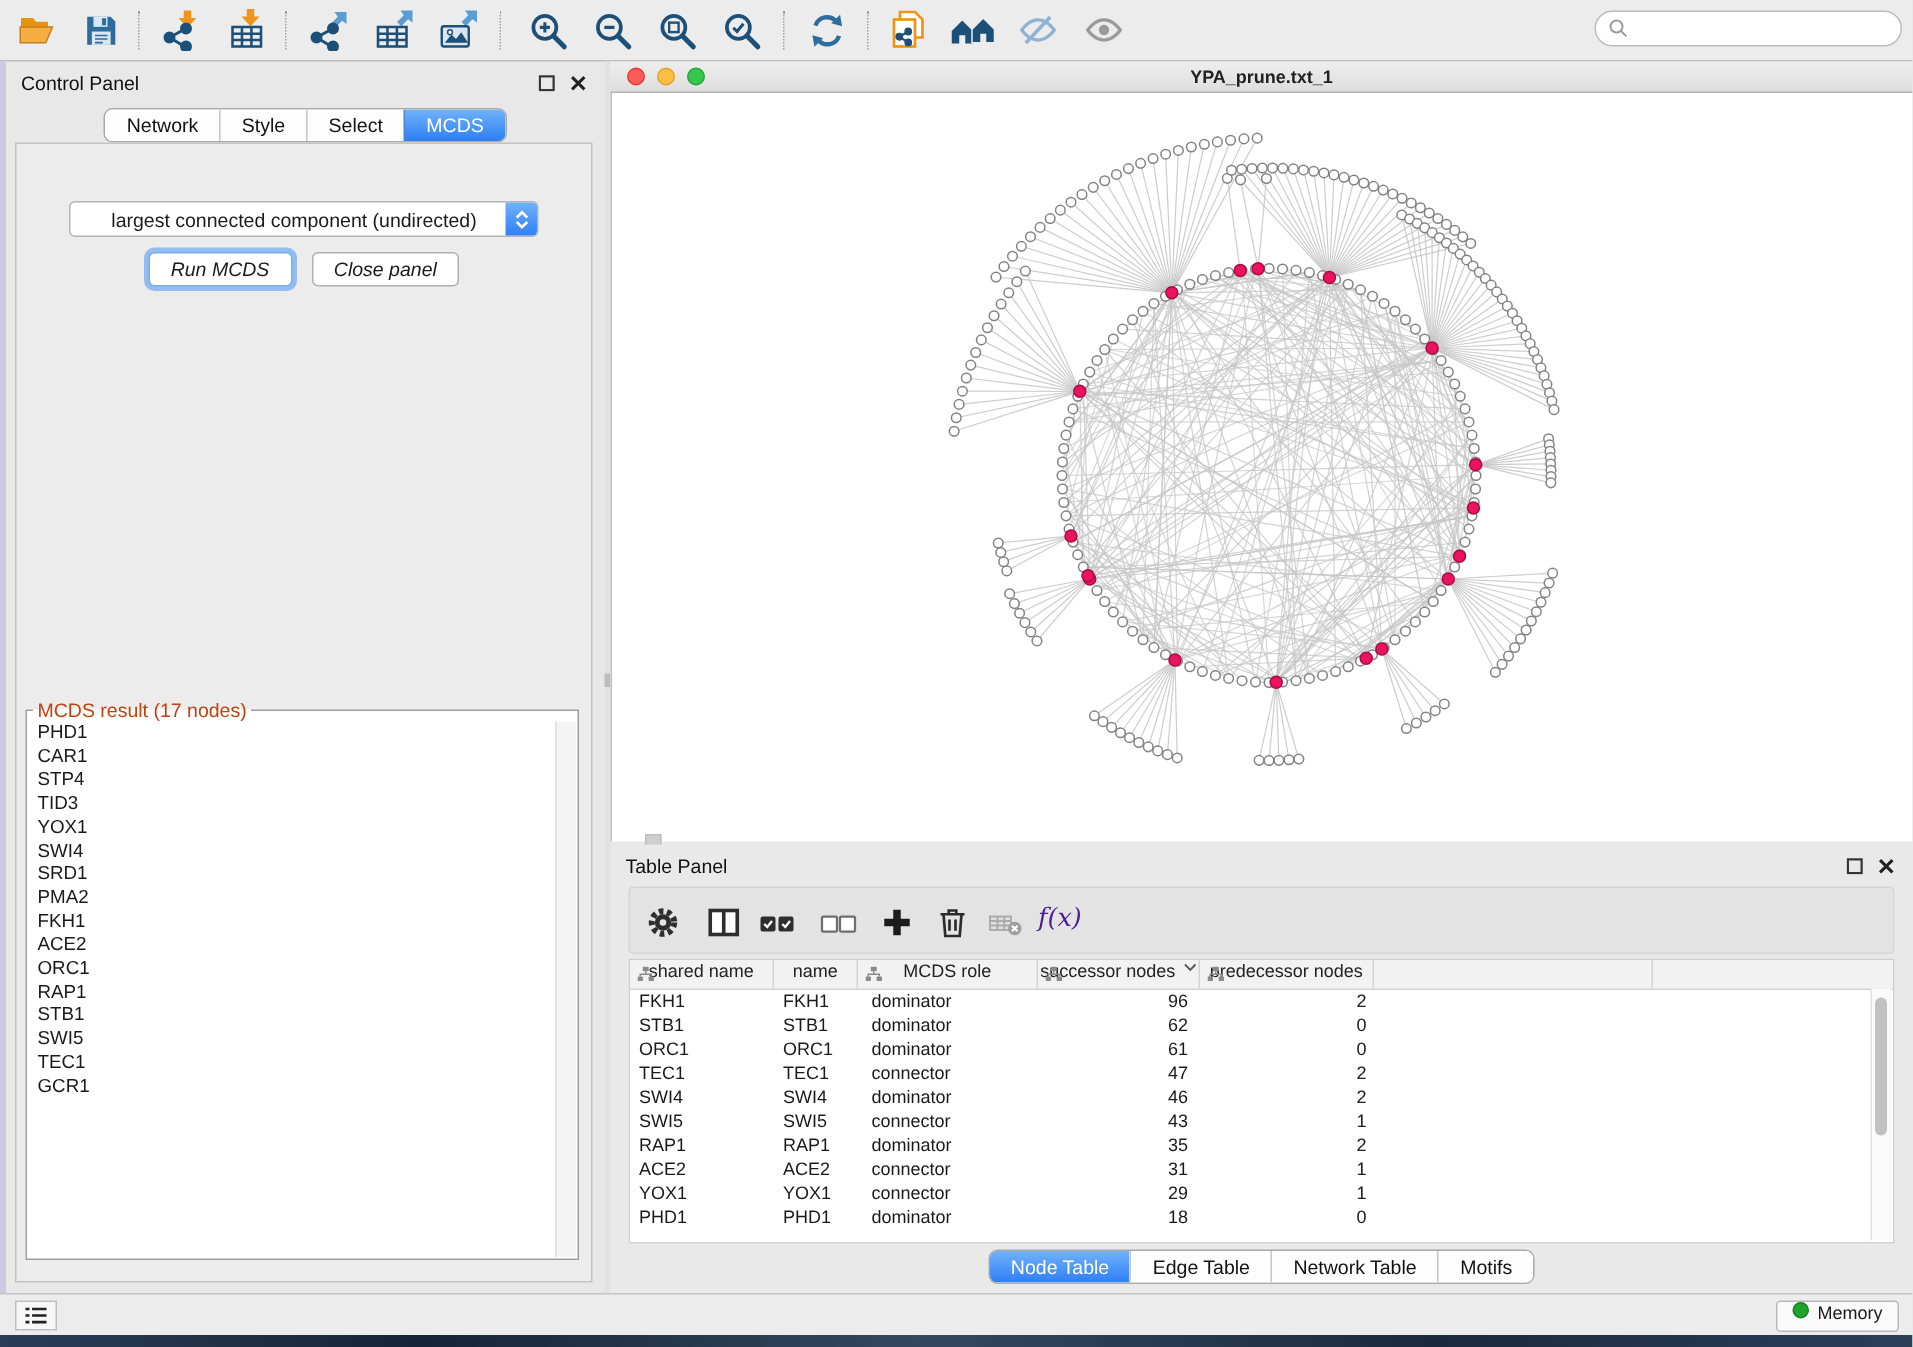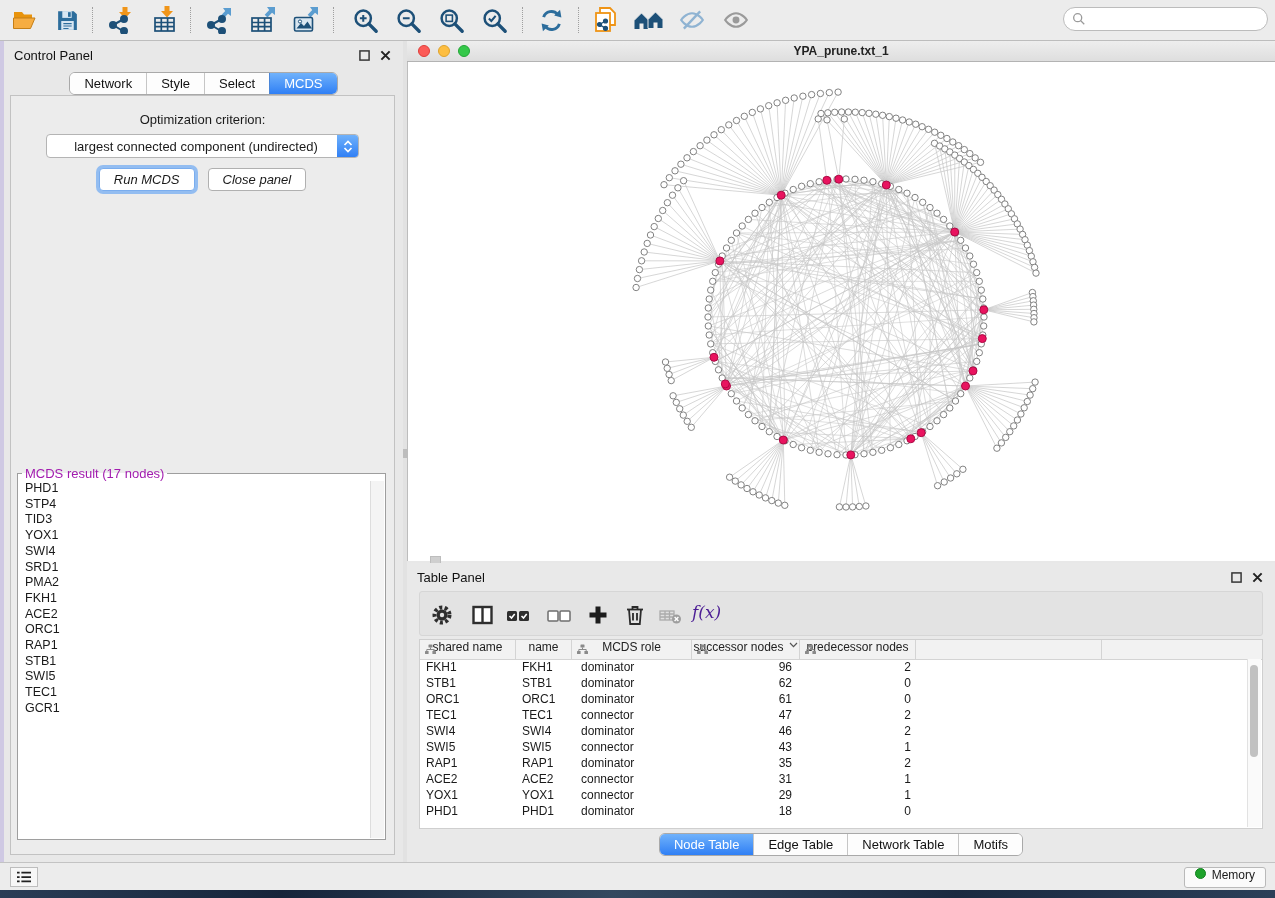--- a/index.html
+++ b/index.html
@@ -31,21 +31,21 @@
       border-radius:4px;box-sizing:border-box;display:flex;align-items:center;text-align:center;}
   .mac-select .sel-text{flex:1;font-size:13px;padding-left:8px;white-space:nowrap;overflow:hidden;}
   .mac-select .stepper{width:21px;height:22px;border-radius:0 3px 3px 0;background:linear-gradient(#6fb1fb,#3180f5);
       display:flex;flex-direction:column;align-items:center;justify-content:center;gap:1px;}
   .btn-row{position:absolute;left:0;top:72px;width:100%;display:flex;justify-content:center;gap:13px;}
   .mac-btn{height:23px;background:#fff;border:1px solid #b0b0b0;border-radius:4px;font-size:13px;
       display:flex;align-items:center;justify-content:center;padding:0 14px;box-sizing:border-box;font-style:italic;}
   .mac-btn.focusring{box-shadow:0 0 0 3px rgba(100,165,245,.65);border-color:#7aadee;}
   fieldset.resultbox{position:absolute;left:6px;top:370px;width:369px;height:374px;margin:0;padding:0;
       border:1px solid #9e9e9e;background:#fff;box-sizing:border-box;}
-  fieldset.resultbox legend{font-size:13px;margin-left:4px;padding:0 3px;color:#a21caf;}
+  fieldset.resultbox legend{font-size:13px;margin-left:4px;padding:0 3px;color:#c2410c;}
   .mcds-list{position:absolute;left:1px;top:0px;right:14px;bottom:1px;overflow:hidden;}
   .mcds-list div{font-size:12.5px;line-height:15.7px;padding-left:6px;}
   .list-track{position:absolute;top:0;right:1px;bottom:1px;width:13px;background:#f4f4f4;border-left:1px solid #ddd;}
   
   .vsplit{position:absolute;left:403px;top:41px;width:4px;height:821px;background:#e2e2e2;}
   .vgrip{position:absolute;left:0px;top:408px;width:4px;height:9px;background:#bdbdbd;}
   .hgrip{position:absolute;left:430px;top:556px;width:9px;height:6px;background:#cfcfcf;border:1px solid #bdbdbd;}
   
   .net-titlebar{position:absolute;left:407px;top:41px;width:868px;height:21px;background:linear-gradient(#eeeeee,#dedede);
       border-bottom:1px solid #b3b3b3;box-sizing:border-box;}
@@ -249,41 +249,41 @@
   </div>
   <div class="cp-tabsrow">
     <div class="segwrap" id="cp-tabs">
         <div class="seg">Network</div>
         <div class="seg">Style</div>
         <div class="seg">Select</div>
         <div class="seg active">MCDS</div>
       </div>
   </div>
   <div class="cp-content">
-    <div class="opt-label">Optimization criterion:</div>
     <div class="mac-select">
       <span class="sel-text">largest connected component (undirected)</span>
       <span class="stepper">
         <svg width="10" height="6" viewBox="0 0 10 6">
             <path d="M1.5 5L5 1.5 8.5 5" stroke="#fff" stroke-width="1.7" fill="none"></path>
           </svg>
         <svg width="10" height="6" viewBox="0 0 10 6">
             <path d="M1.5 1L5 4.5 8.5 1" stroke="#fff" stroke-width="1.7" fill="none"></path>
           </svg>
       </span>
     </div>
     <div class="btn-row">
       <div class="mac-btn focusring">Run MCDS</div>
       <div class="mac-btn">Close panel</div>
     </div>
     <fieldset class="resultbox">
       <legend>MCDS result (17 nodes)</legend>
       <div style="position:relative;width:100%;height:100%;">
         <div class="mcds-list" id="mcds-list">
             <div>PHD1</div>
+            <div>CAR1</div>
             <div>STP4</div>
             <div>TID3</div>
             <div>YOX1</div>
             <div>SWI4</div>
             <div>SRD1</div>
             <div>PMA2</div>
             <div>FKH1</div>
             <div>ACE2</div>
             <div>ORC1</div>
             <div>RAP1</div>

